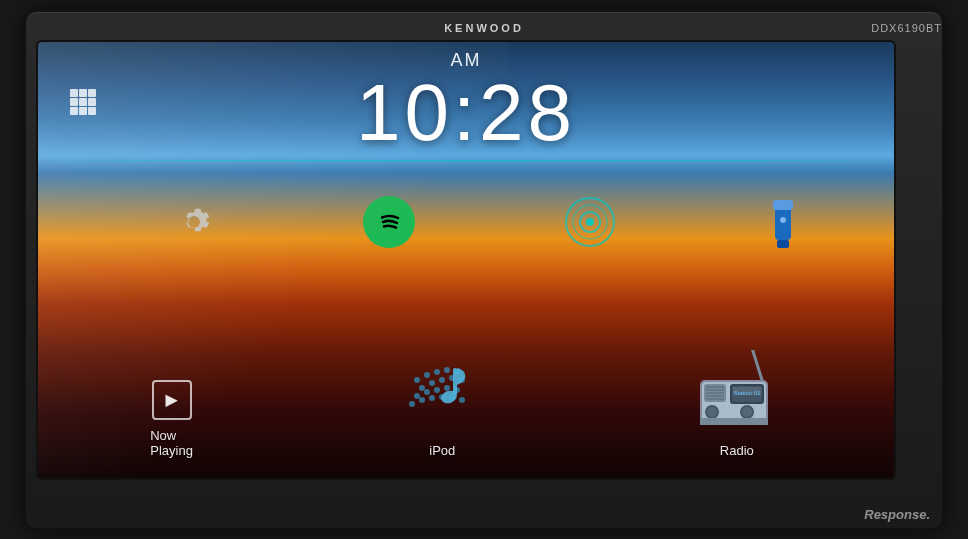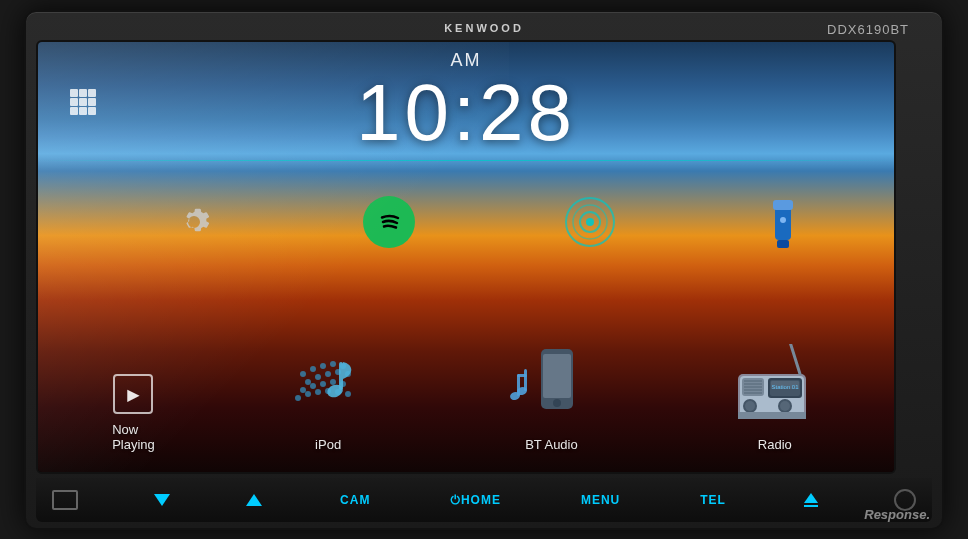--- a/index.html
+++ b/index.html
@@ -35,23 +35,23 @@
       left: 50%;
       transform: translateX(-50%);
       color: #ccc;
       font-size: 11px;
       font-weight: bold;
       letter-spacing: 3px;
     }
     .brand-model {
       position: absolute;
       top: 10px;
-      right: 33px;
+      right: 0;
       color: #aaa;
-      font-size: 13px;
+      font-size: 11px;
       letter-spacing: 1px;
     }
 
     
     .screen {
       width: 860px;
       height: 440px;
       margin-top: 20px;
       border-radius: 6px;
       overflow: hidden;
@@ -440,37 +440,20 @@
             <rect x="56" y="18" width="4" height="28" rx="2"></rect>
 
             <path d="M60 18 C70 20 72 30 60 35" fill="rgba(80,180,220,0.9)"></path>
 
             <ellipse cx="52" cy="47" rx="8" ry="6" transform="rotate(-20 52 47)"></ellipse>
           </g>
         </svg>
         <div class="icon-label">iPod</div>
       </div>
 
-      <div class="bottom-icon-item">
-        <svg width="100" height="85" viewBox="0 0 100 85">
-
-          <rect x="40" y="5" width="32" height="60" rx="5" fill="#445566"></rect>
-          <rect x="42" y="10" width="28" height="44" rx="2" fill="#667788"></rect>
-          <circle cx="56" cy="59" r="4" fill="#334455"></circle>
-
-          <g fill="rgba(80,160,220,0.9)">
-            <rect x="16" y="30" width="3" height="22" rx="1.5"></rect>
-            <rect x="23" y="25" width="3" height="22" rx="1.5"></rect>
-            <rect x="16" y="30" width="10" height="3" rx="1.5"></rect>
-            <ellipse cx="14" cy="52" rx="5" ry="4" transform="rotate(-15 14 52)"></ellipse>
-            <ellipse cx="21" cy="47" rx="5" ry="4" transform="rotate(-15 21 47)"></ellipse>
-          </g>
-        </svg>
-        <div class="icon-label">BT Audio</div>
-      </div>
 
       <div class="bottom-icon-item">
         <svg width="90" height="85" viewBox="0 0 90 85">
 
           <rect x="8" y="30" width="68" height="45" rx="5" fill="#888899"></rect>
           <rect x="10" y="32" width="64" height="41" rx="4" fill="#aabbcc"></rect>
 
           <rect x="38" y="34" width="34" height="20" rx="3" fill="#334455"></rect>
           <rect x="40" y="36" width="30" height="16" rx="2" fill="#445566"></rect>
 
@@ -491,48 +474,15 @@
 
           <line x1="70" y1="30" x2="60" y2="-2" stroke="#778899" stroke-width="3" stroke-linecap="round"></line>
 
           <rect x="8" y="68" width="68" height="7" rx="0 0 4 4" fill="#778899"></rect>
         </svg>
         <div class="icon-label">Radio</div>
       </div>
     </div>
   </div>
 
-  <div class="control-bar">
-
-    <div class="ctrl-btn">
-      <div class="ctrl-btn-square"></div>
-    </div>
-
-    <div class="ctrl-btn">
-      <div class="ctrl-triangle-down"></div>
-    </div>
-
-    <div class="ctrl-btn">
-      <div class="ctrl-triangle-up"></div>
-    </div>
-
-    <div class="ctrl-btn-text">CAM</div>
-
-    <div class="ctrl-btn-text">⏻HOME</div>
-
-    <div class="ctrl-btn-text">MENU</div>
-
-    <div class="ctrl-btn-text">TEL</div>
-
-    <div class="ctrl-btn">
-      <div class="ctrl-eject">
-        <div class="eject-triangle"></div>
-        <div class="eject-line"></div>
-      </div>
-    </div>
-
-    <div class="ctrl-btn">
-      <div class="ctrl-circle"></div>
-    </div>
-  </div>
 
   <div class="watermark">Response.</div>
 </div>
 
 </body></html>

